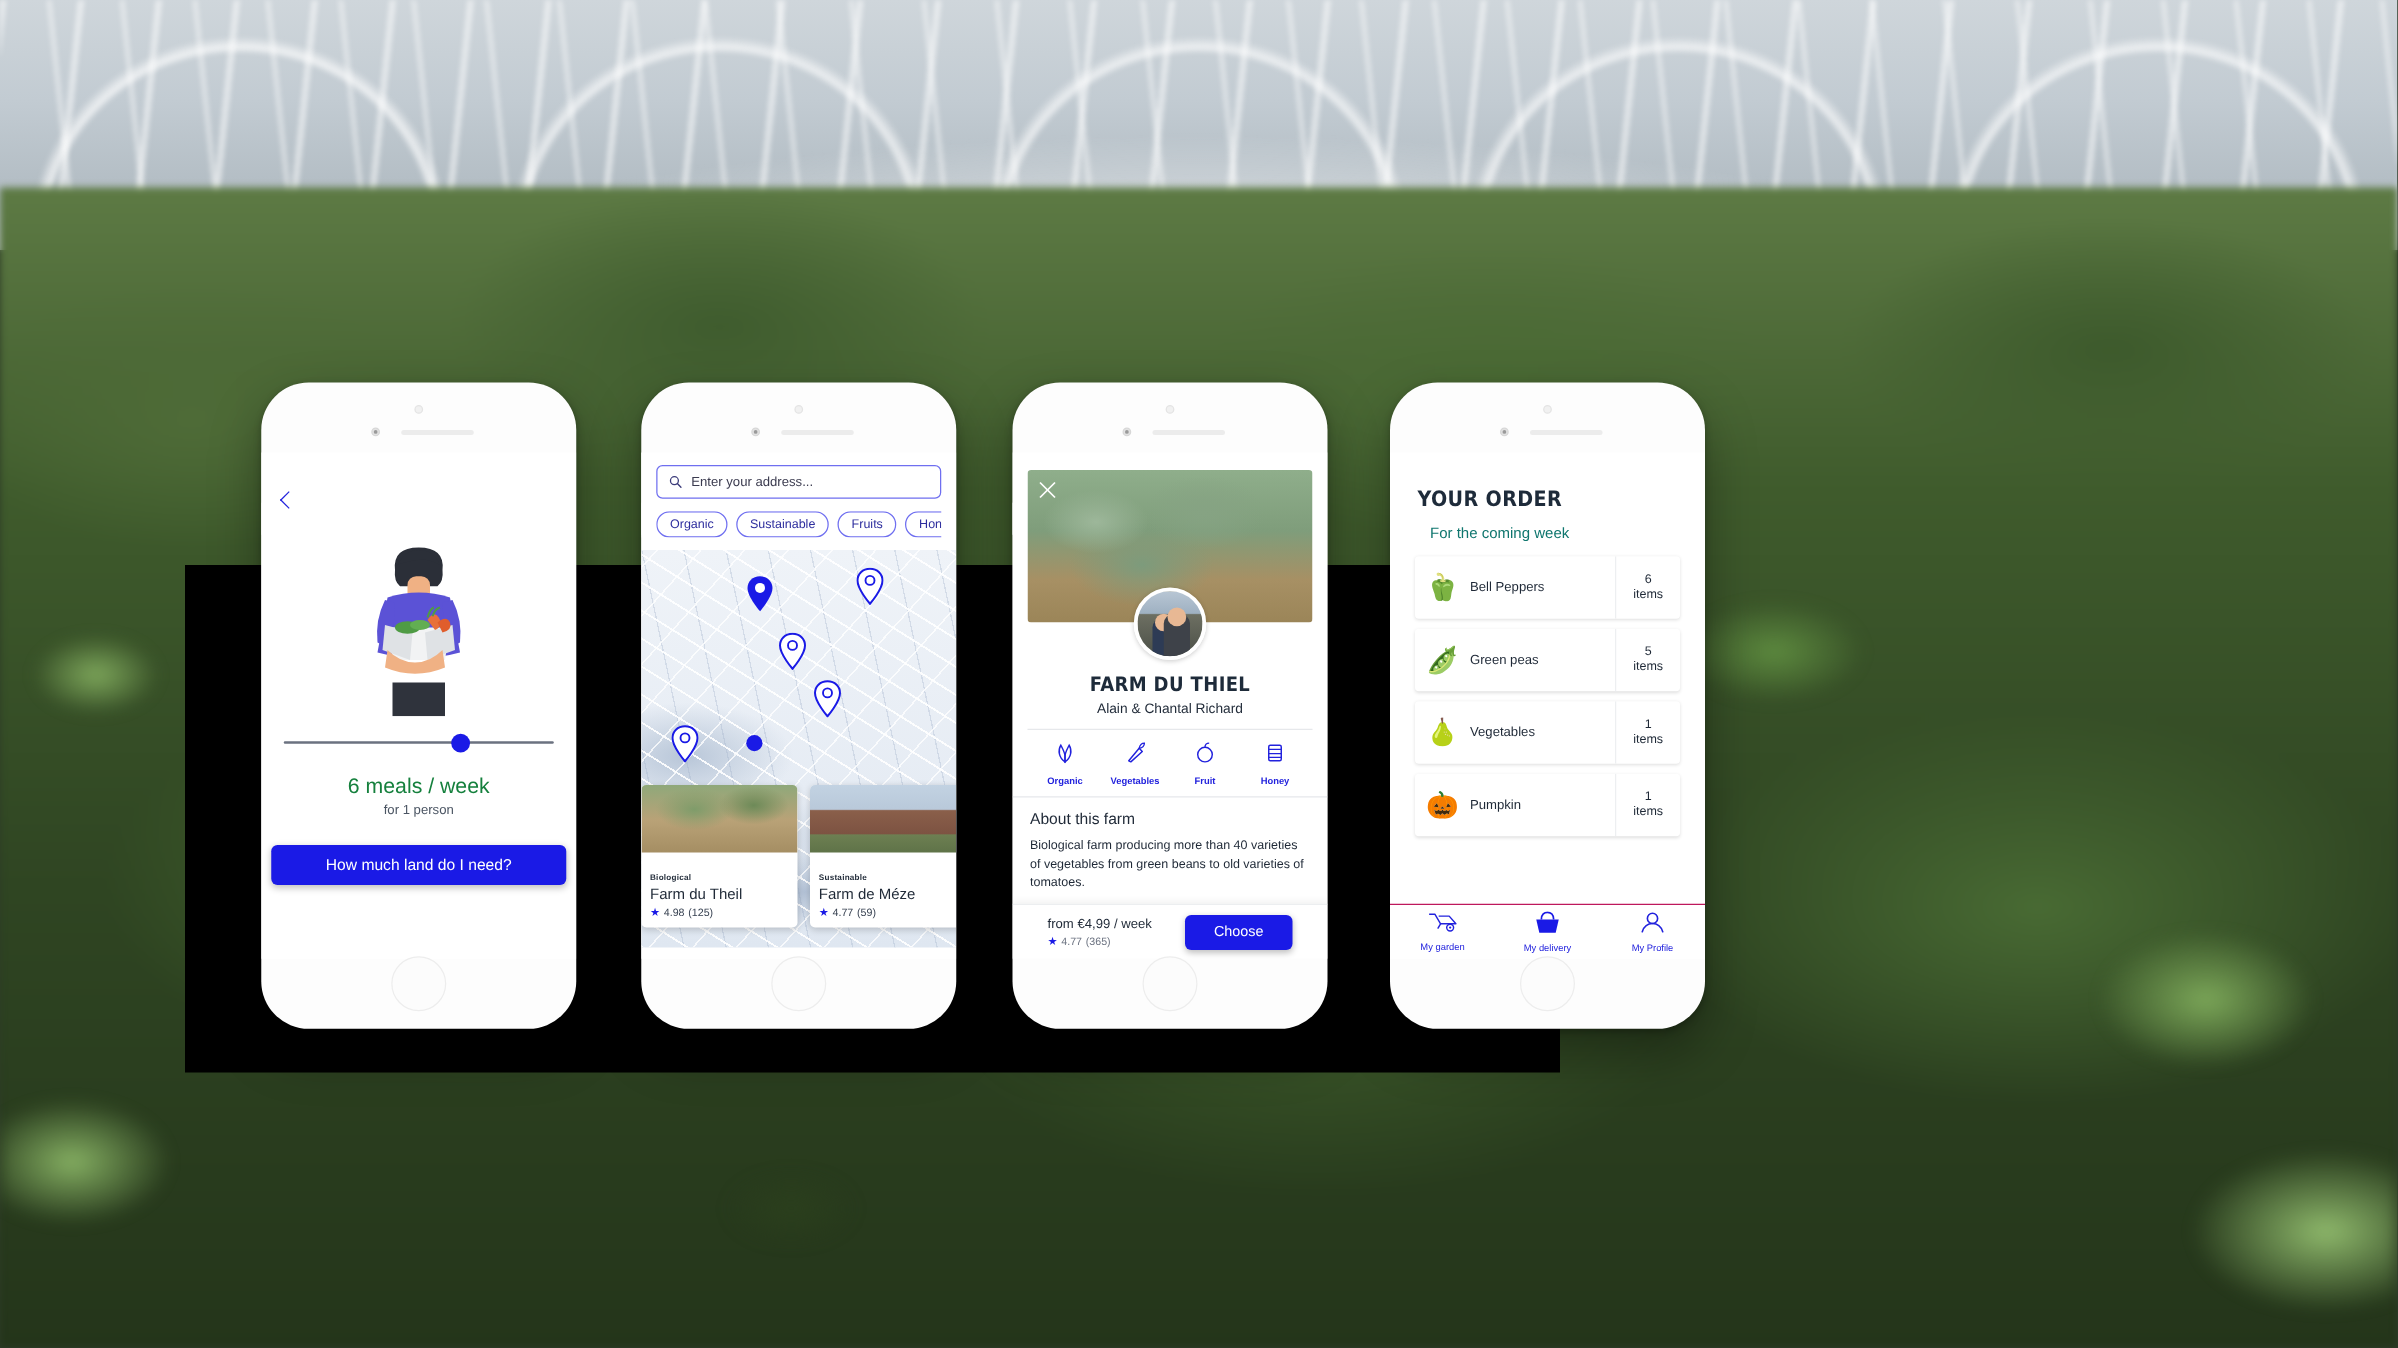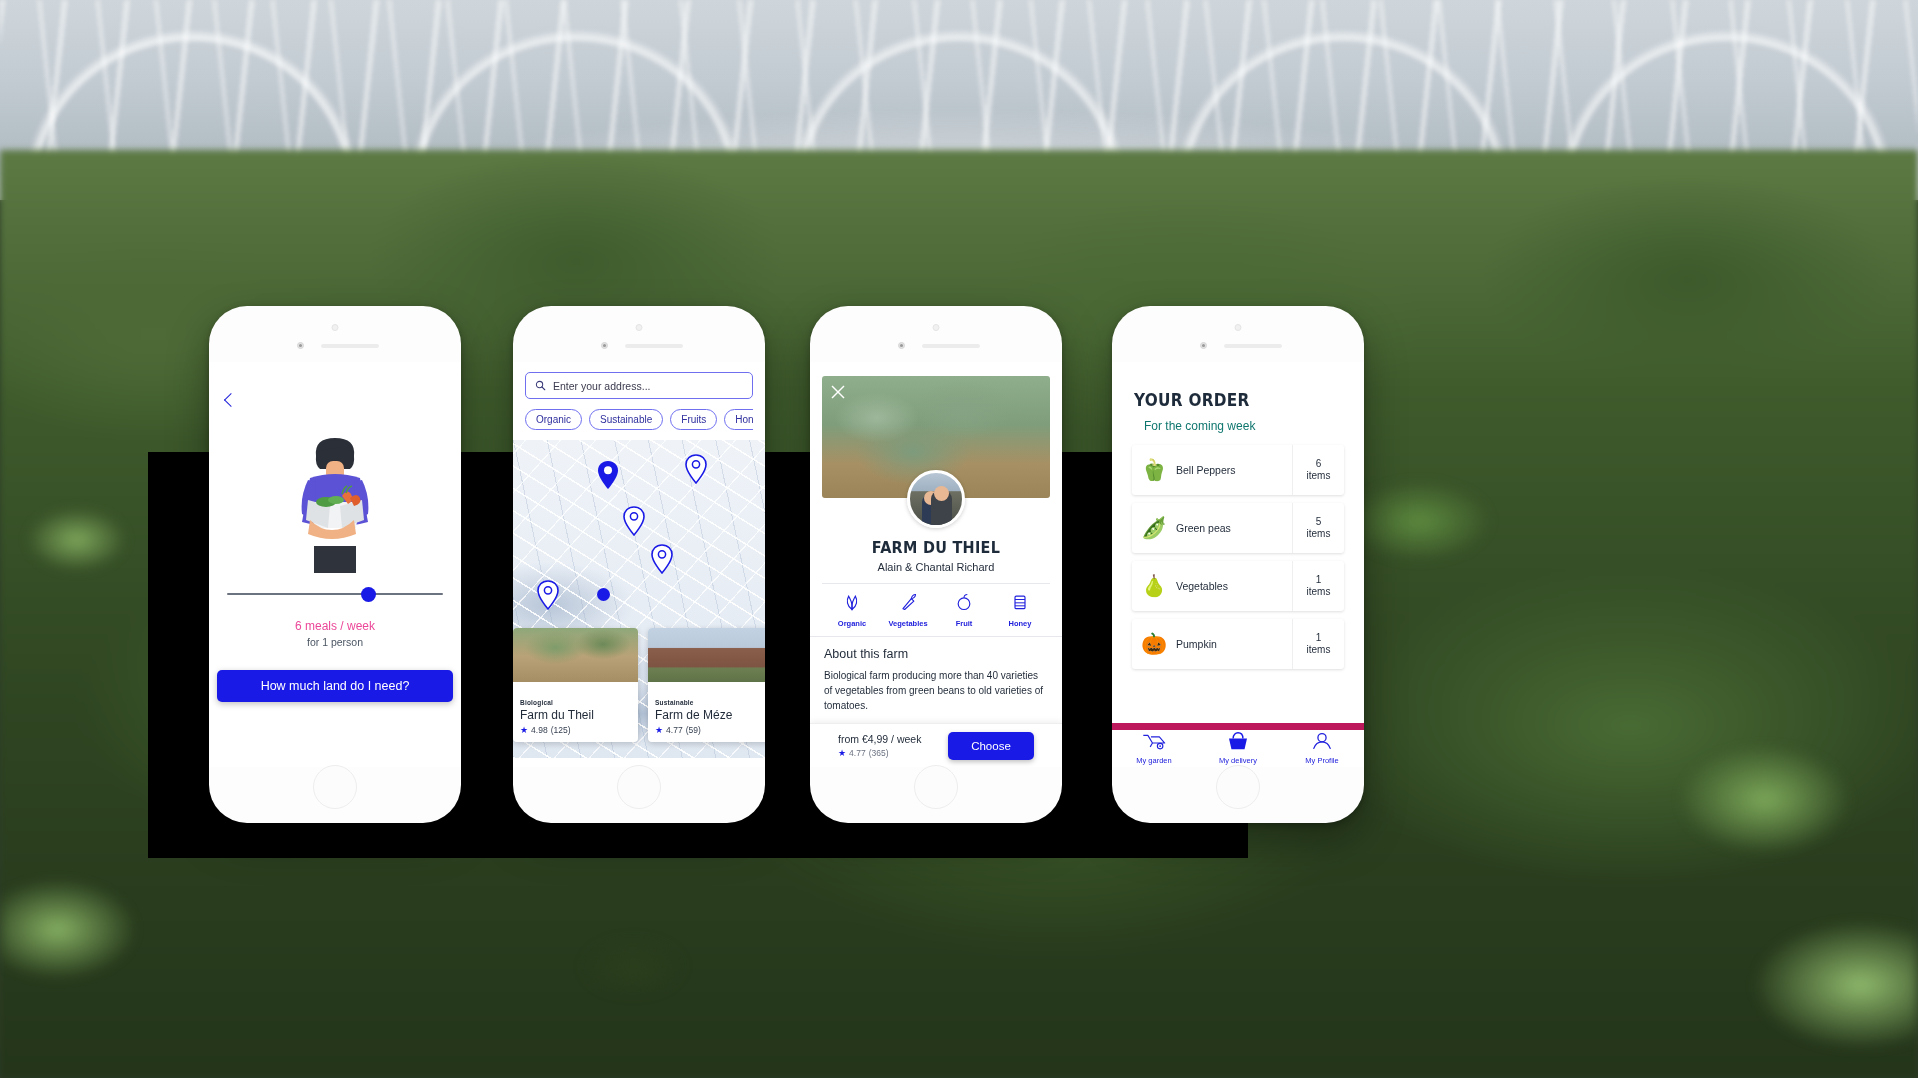--- a/index.html
+++ b/index.html
@@ -147,21 +147,21 @@
   }
   .illus{ margin: 16px auto 0; width: 110px; height: 145px; position: relative; }
   .p1-slider-wrap{ margin: 12px 18px 0; position: relative; height: 18px; }
   .p1-track{
     position:absolute; left:0; right:0; top:8px; height:2px; background:#6b7280; border-radius:2px;
   }
   .p1-thumb{
     position:absolute; left: 62%; top: 2px; width: 15px; height:15px; border-radius:50%;
     background:#1a1ae6; cursor:pointer;
   }
-  .p1-meals{ text-align:center; margin-top: 16px; font-size: 12px; color:#ec4899; }
+  .p1-meals{ text-align:center; margin-top: 16px; font-size: 17px; color:#15803d; }
   .p1-person{ text-align:center; margin-top: 3px; font-size: 10.5px; color:#4b5563; }
   .p1-cta{
     display:block; margin: 22px auto 0; width: 236px; height: 32px;
     background:#1a1ae6; color:#fff; border:none; border-radius: 5px;
     font-size: 12.5px; font-family:"Liberation Sans",sans-serif; cursor:pointer;
     box-shadow: 0 2px 6px rgba(0,0,0,.25);
   }
 
   
   .p2-top{ padding: 10px 12px 0; background:#fff; }
@@ -297,21 +297,21 @@
   }
   .or-icon{ width: 44px; display:flex; align-items:center; justify-content:center; font-size: 21px; }
   .or-name{ flex:1; display:flex; align-items:center; font-size: 10.5px; color:#1f2937; }
   .or-qty{
     width: 52px; border-left:1px solid #edeff1;
     display:flex; flex-direction:column; align-items:center; justify-content:center;
     font-size: 10px; color:#1f2937; line-height:1.25;
   }
   .p4-nav{
     position:absolute; left:0; right:0; bottom: 0; height: 44px;
-    background:#fff; border-top:7px solid #be185d;
+    background:#fff; border-top:1px solid #be185d;
     display:flex; align-items:center; justify-content:space-around;margin-top:18px;
   }
   .nav-item{ text-align:center; cursor:pointer; width: 60px; }
   .nav-label{ font-size: 7.5px; color:#2222dd; margin-top: 2px; }
 </style>
 </head>
 <body>
 
 <div class="bg">
   <div class="bg-sky"></div>

